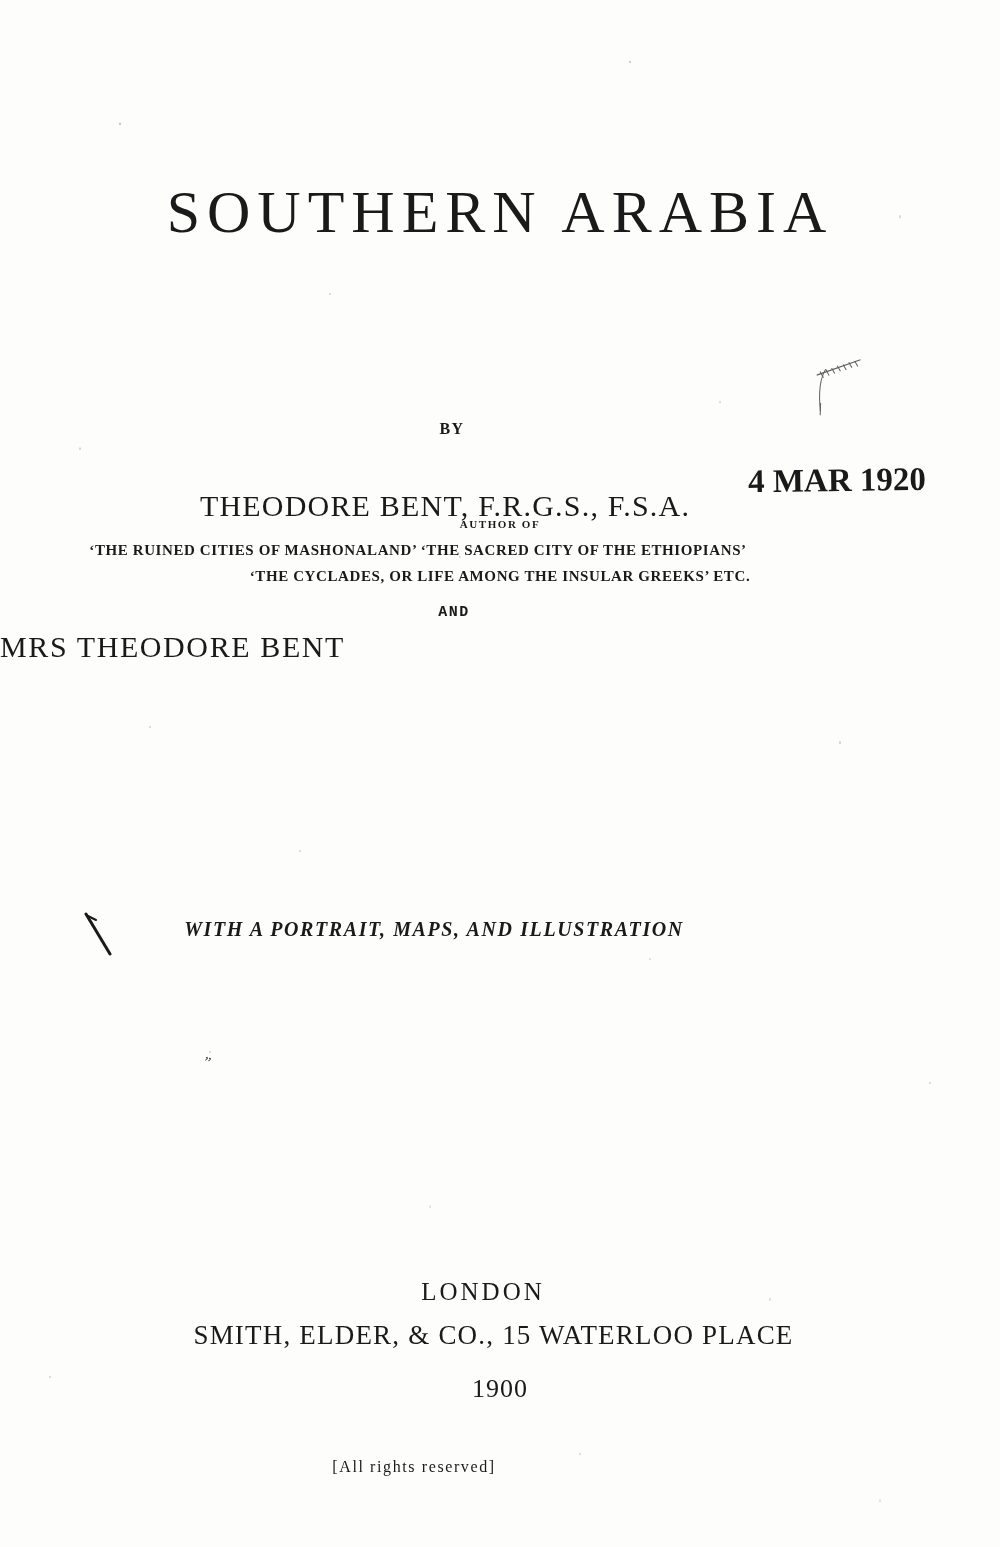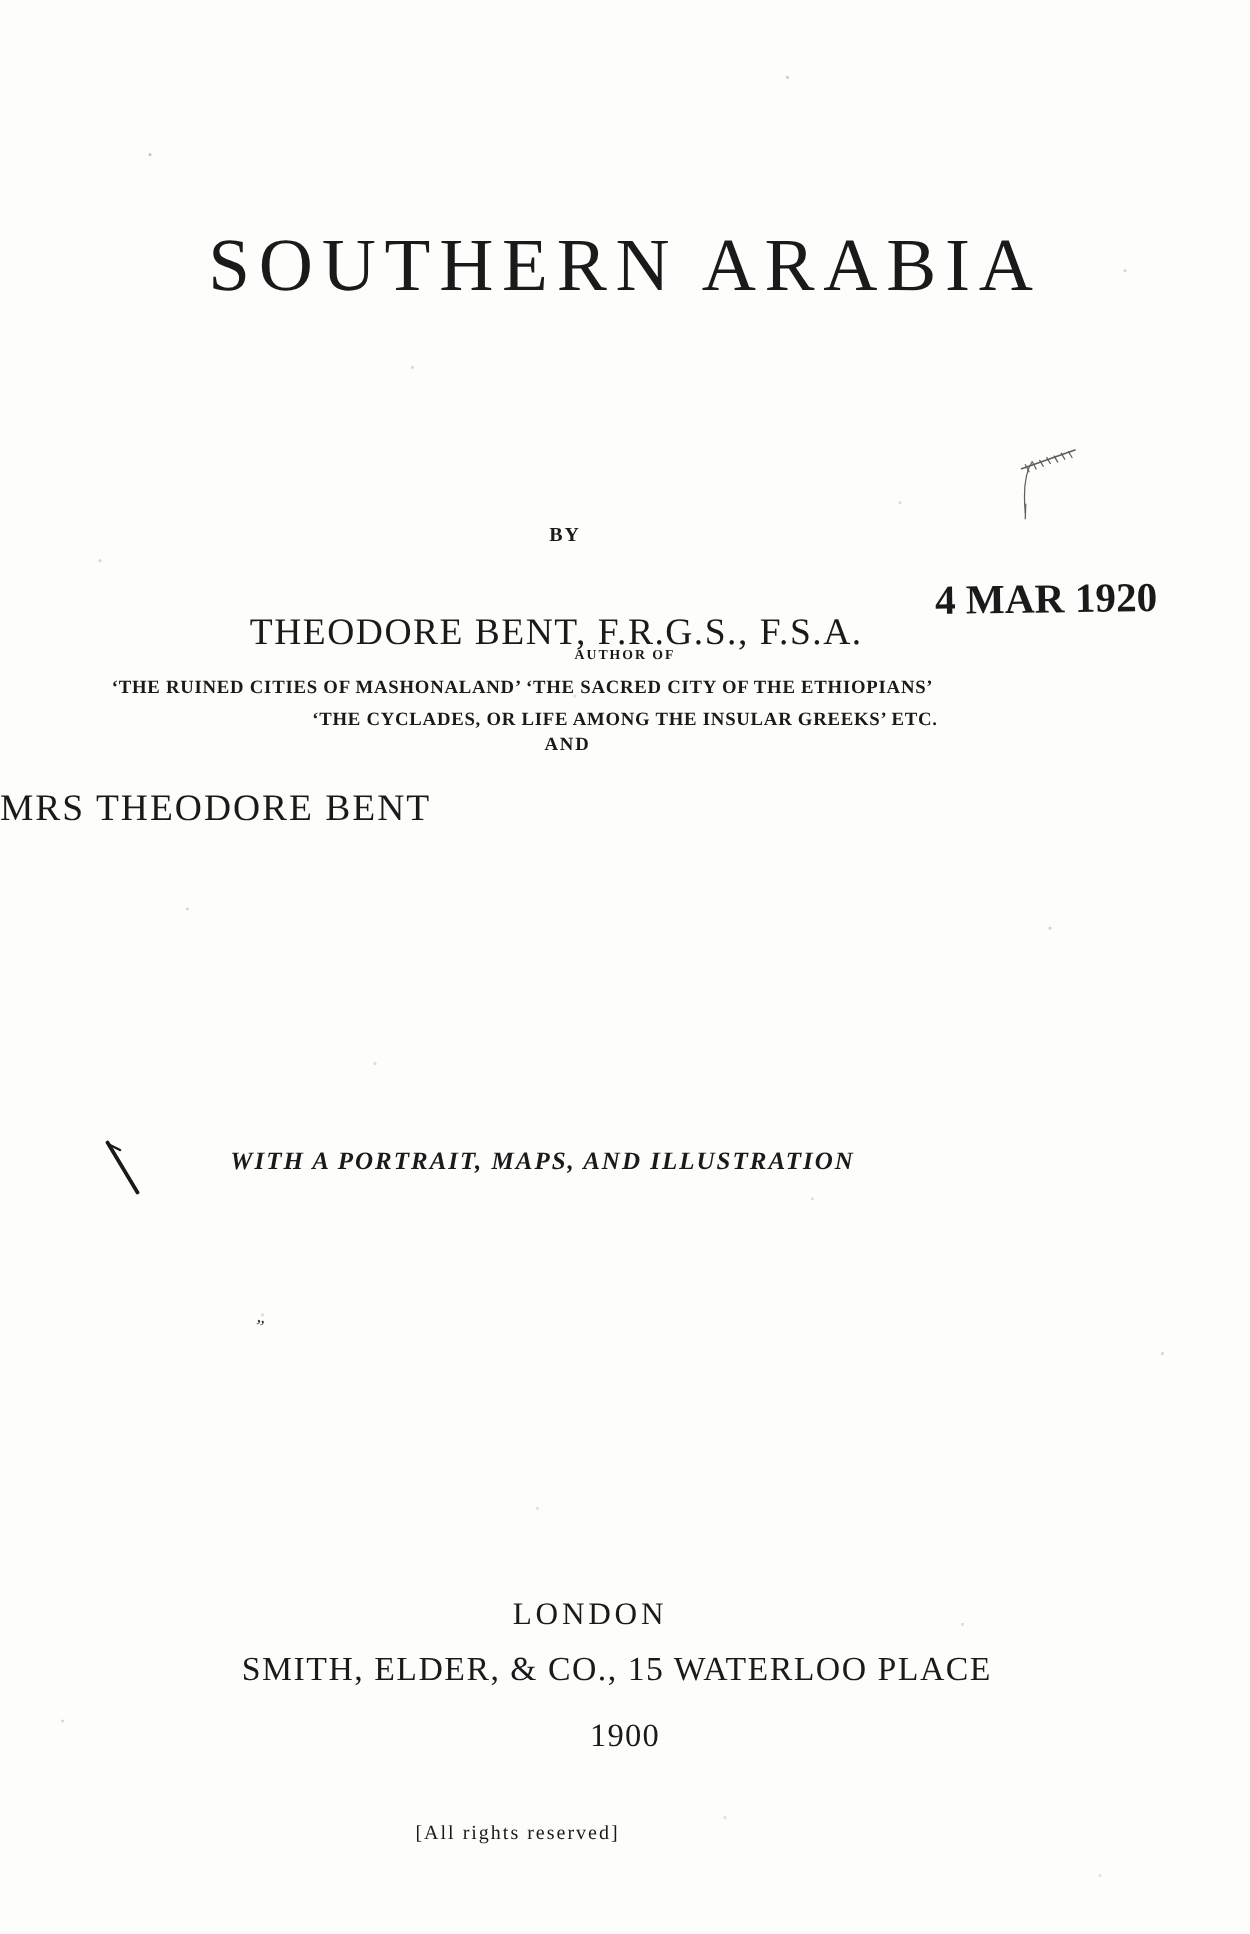--- a/index.html
+++ b/index.html
@@ -114,27 +114,28 @@
     left: 0;
     width: 1000px;
     text-align: center;
     font-size: 15px;
     letter-spacing: 0.6px;
     font-weight: bold;
   }
 
   .and-word {
     position: absolute;
-    top: 588px;
+    top: 604px;
     left: 0;
     width: 908px;
     text-align: center;
     font-size: 15px;
     letter-spacing: 1.5px;
     font-weight: bold;
+    font-family: Liberation Mono, monospace;
   }
 
   .author-second {
     position: absolute;
     top: 630px;
     left: 0;
     width: 1000px;
     text-align: left;
     font-size: 30px;
     letter-spacing: 1.6px;
@@ -188,21 +189,21 @@
     left: 206px;
     font-size: 15px;
     color: #333;
     transform: rotate(14deg);
   }
 
   
   .imprint-city {
     position: absolute;
     top: 1278px;
-    left: 4px;
+    left: 15px;
     width: 936px;
     text-align: center;
     font-size: 25px;
     letter-spacing: 3px;
   }
   .imprint-publisher {
     position: absolute;
     top: 1320px;
     left: 0;
     width: 987px;

